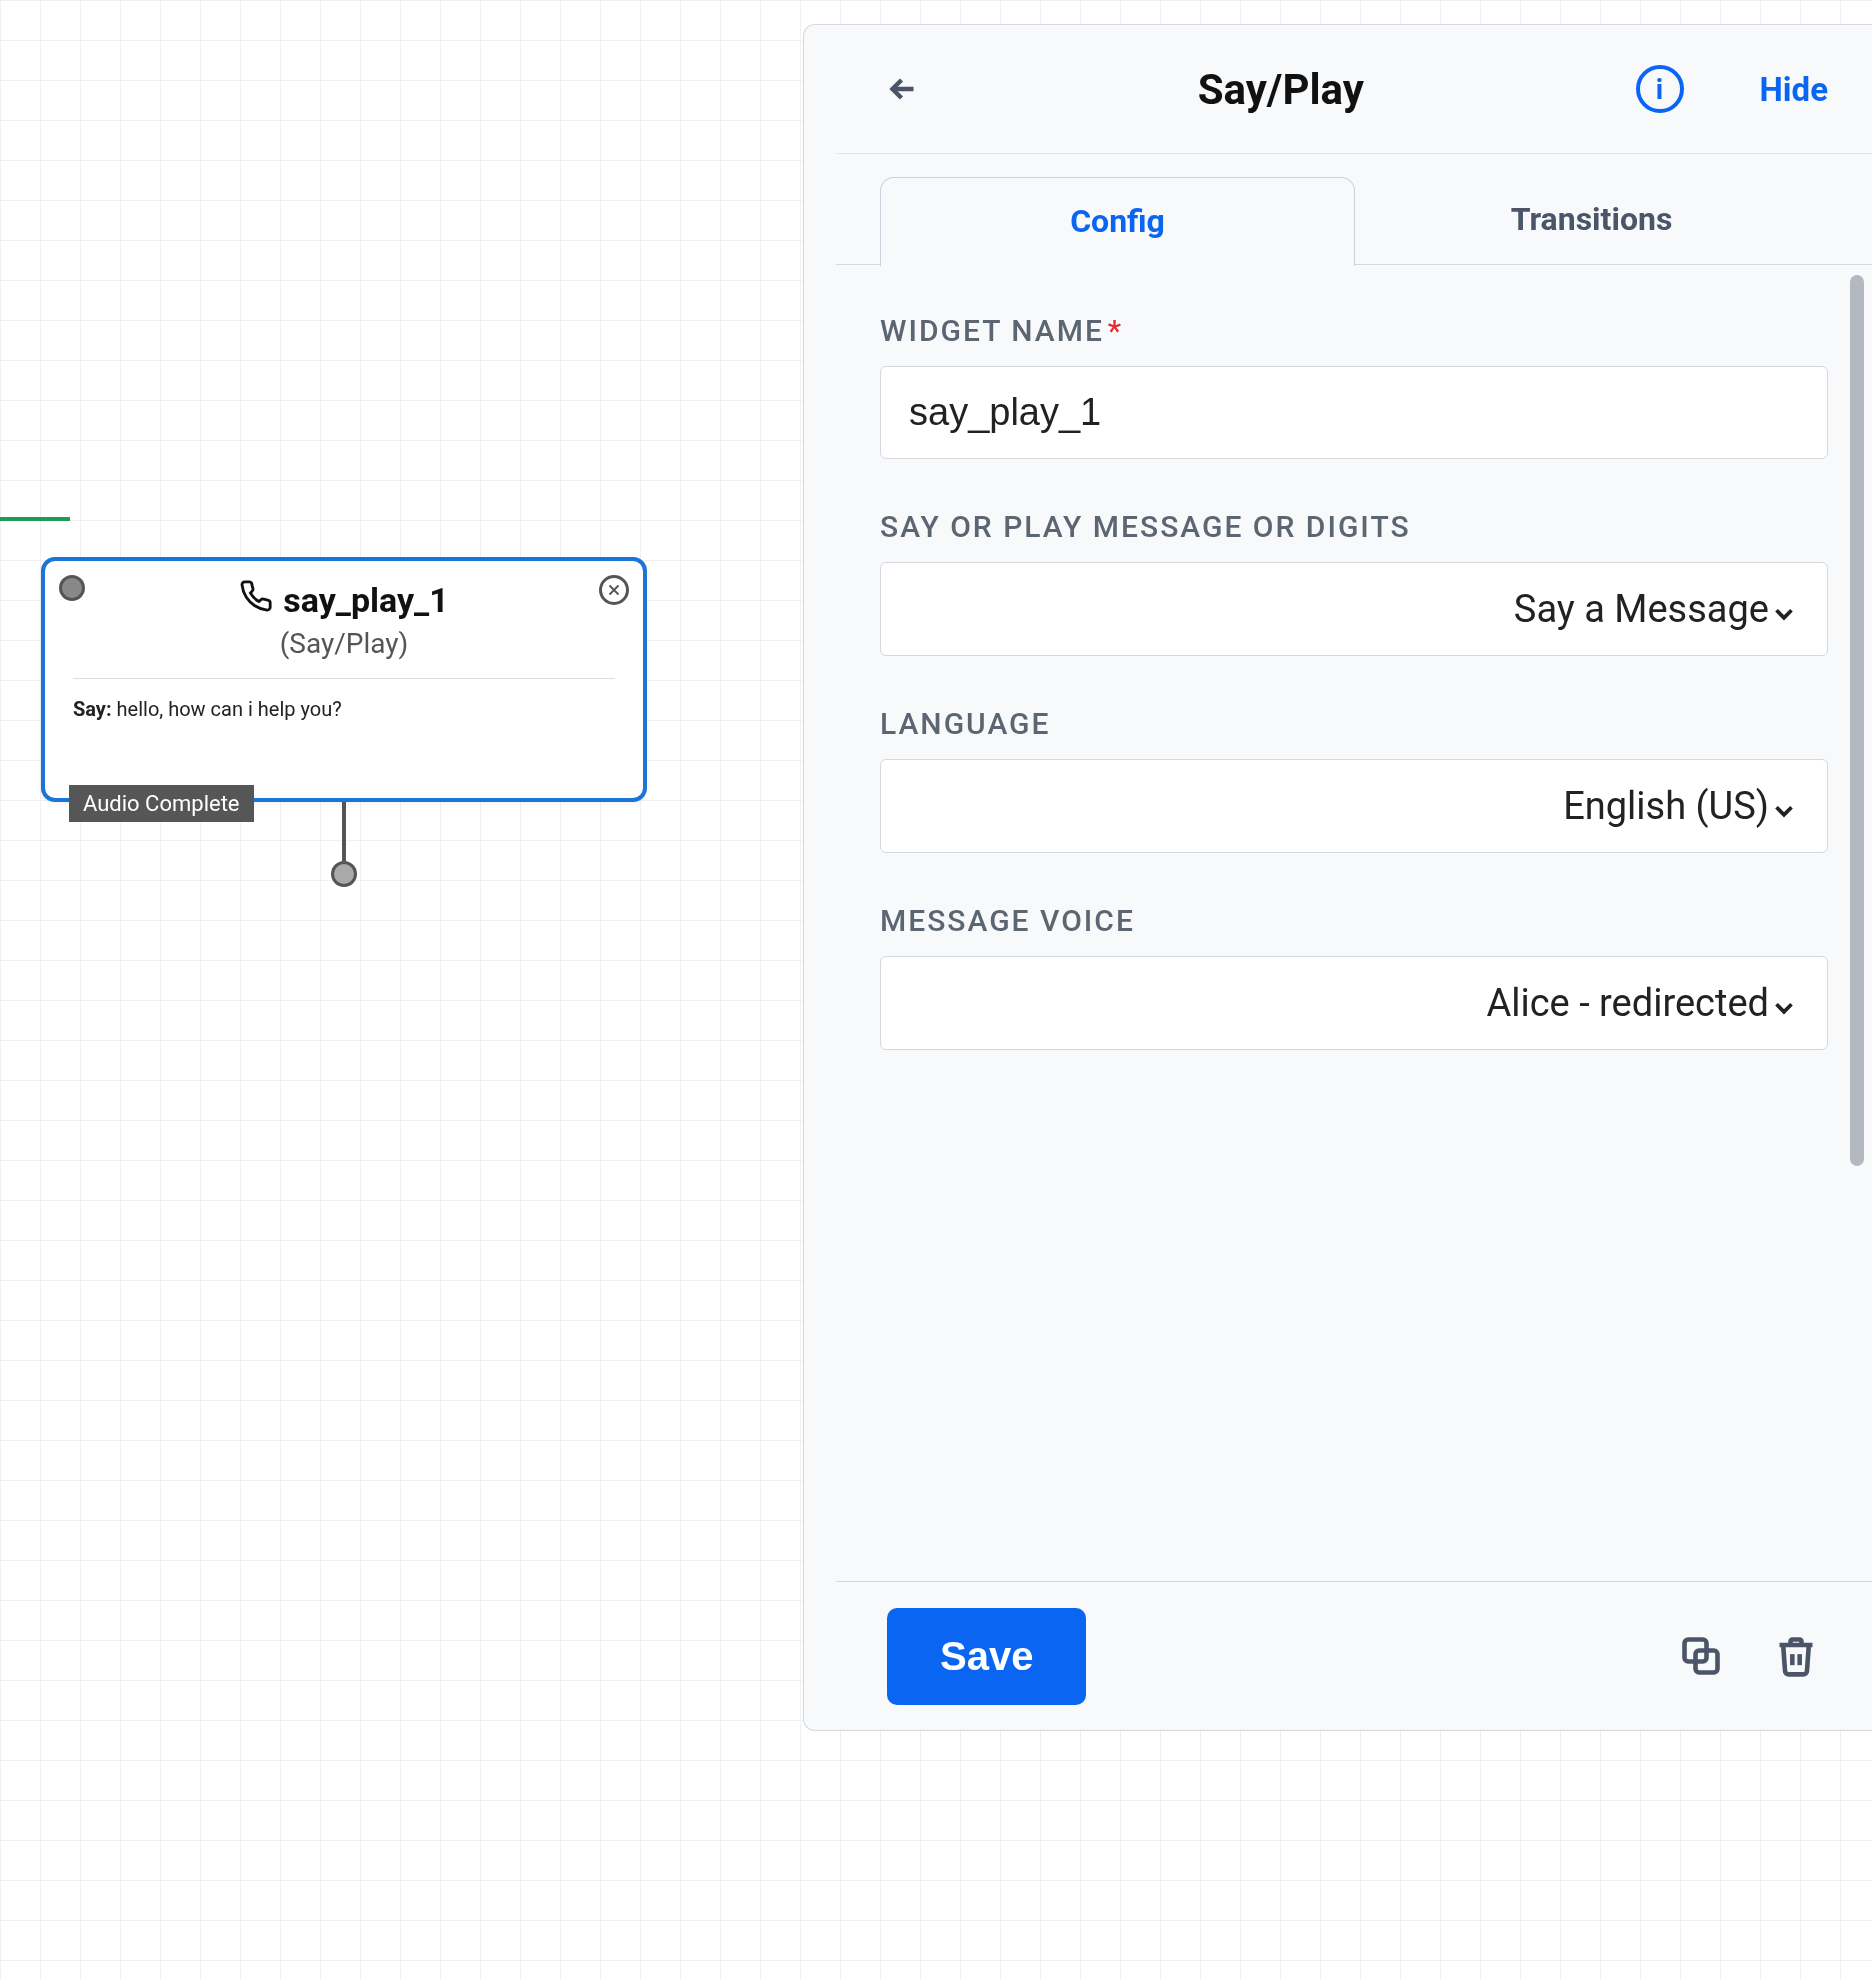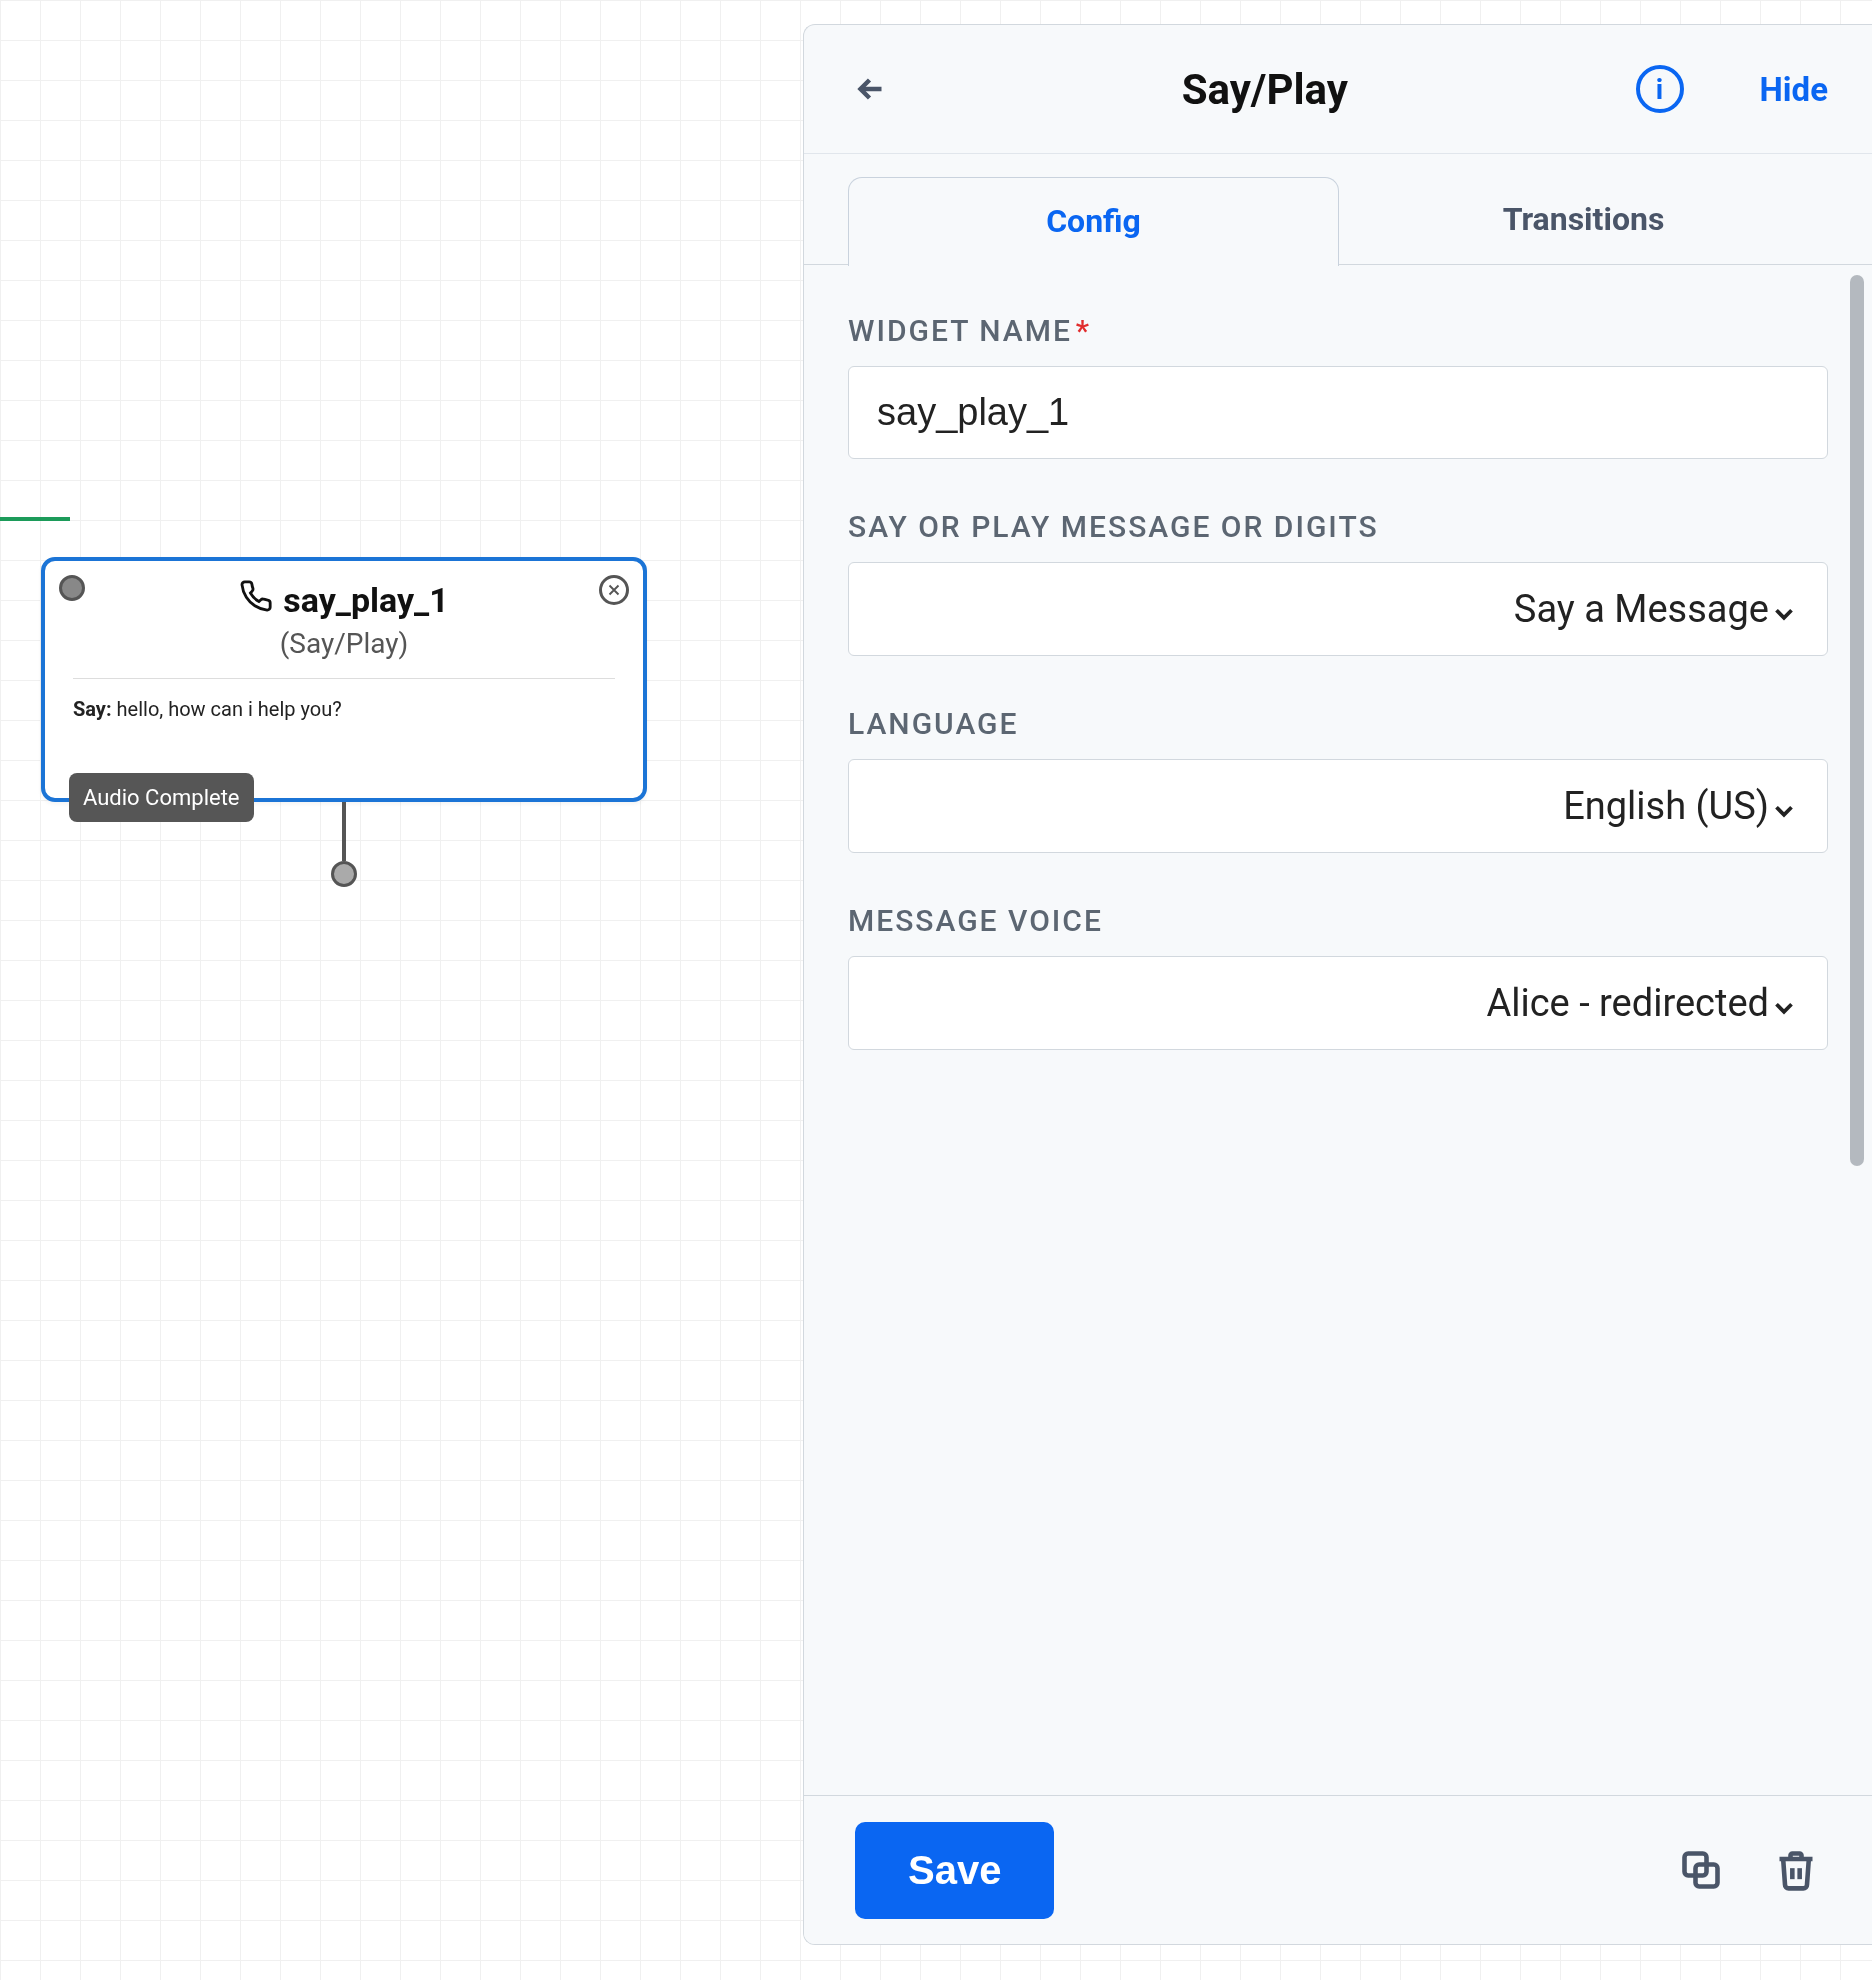--- a/index.html
+++ b/index.html
@@ -62,21 +62,21 @@
   }
   .node-body {
     padding: 18px 28px 77px 28px;
     font-size: 20px; color: #222;
   }
   .node-body .say-label { font-weight: 700; }
   .audio-complete {
     position: absolute;
     left: 24px; bottom: -24px;
     background: #565656; color: #fff;
-    font-size: 22px; padding: 12px 14px; border-radius: 8px;
+    font-size: 22px; padding: 6px 14px; border-radius: 0;
     white-space: nowrap;
   }
   .node-port-out {
     position: absolute;
     left: 50%; transform: translateX(-50%);
     bottom: -89px;
     width: 26px; height: 26px;
     border: 3px solid #555; border-radius: 50%;
     background: #aaa;
   }
@@ -84,27 +84,28 @@
     position: absolute;
     left: 50%; transform: translateX(-50%);
     bottom: -63px;
     width: 4px; height: 59px; background: #555;
   }
 
   
   .panel {
     position: absolute;
     top: 24px; right: 0;
-    width: 1069px; height: 1921px;
+    width: 1069px; height: 1707px;
     background: #f7f9fb;
     border: 1px solid #d2d8de;
     border-right: none;
     border-radius: 12px 0 0 12px;
     display: flex; flex-direction: column;
     overflow: hidden;
+    padding-left: 32px;
   }
 
   .panel-header {
     height: 129px;
     display: flex; align-items: center;
     padding: 0 44px;
     gap: 40px;
     border-bottom: 1px solid #e1e6ec;
   }
   .hdr-back { width: 46px; height: 46px; display:flex; align-items:center; justify-content:center; }

